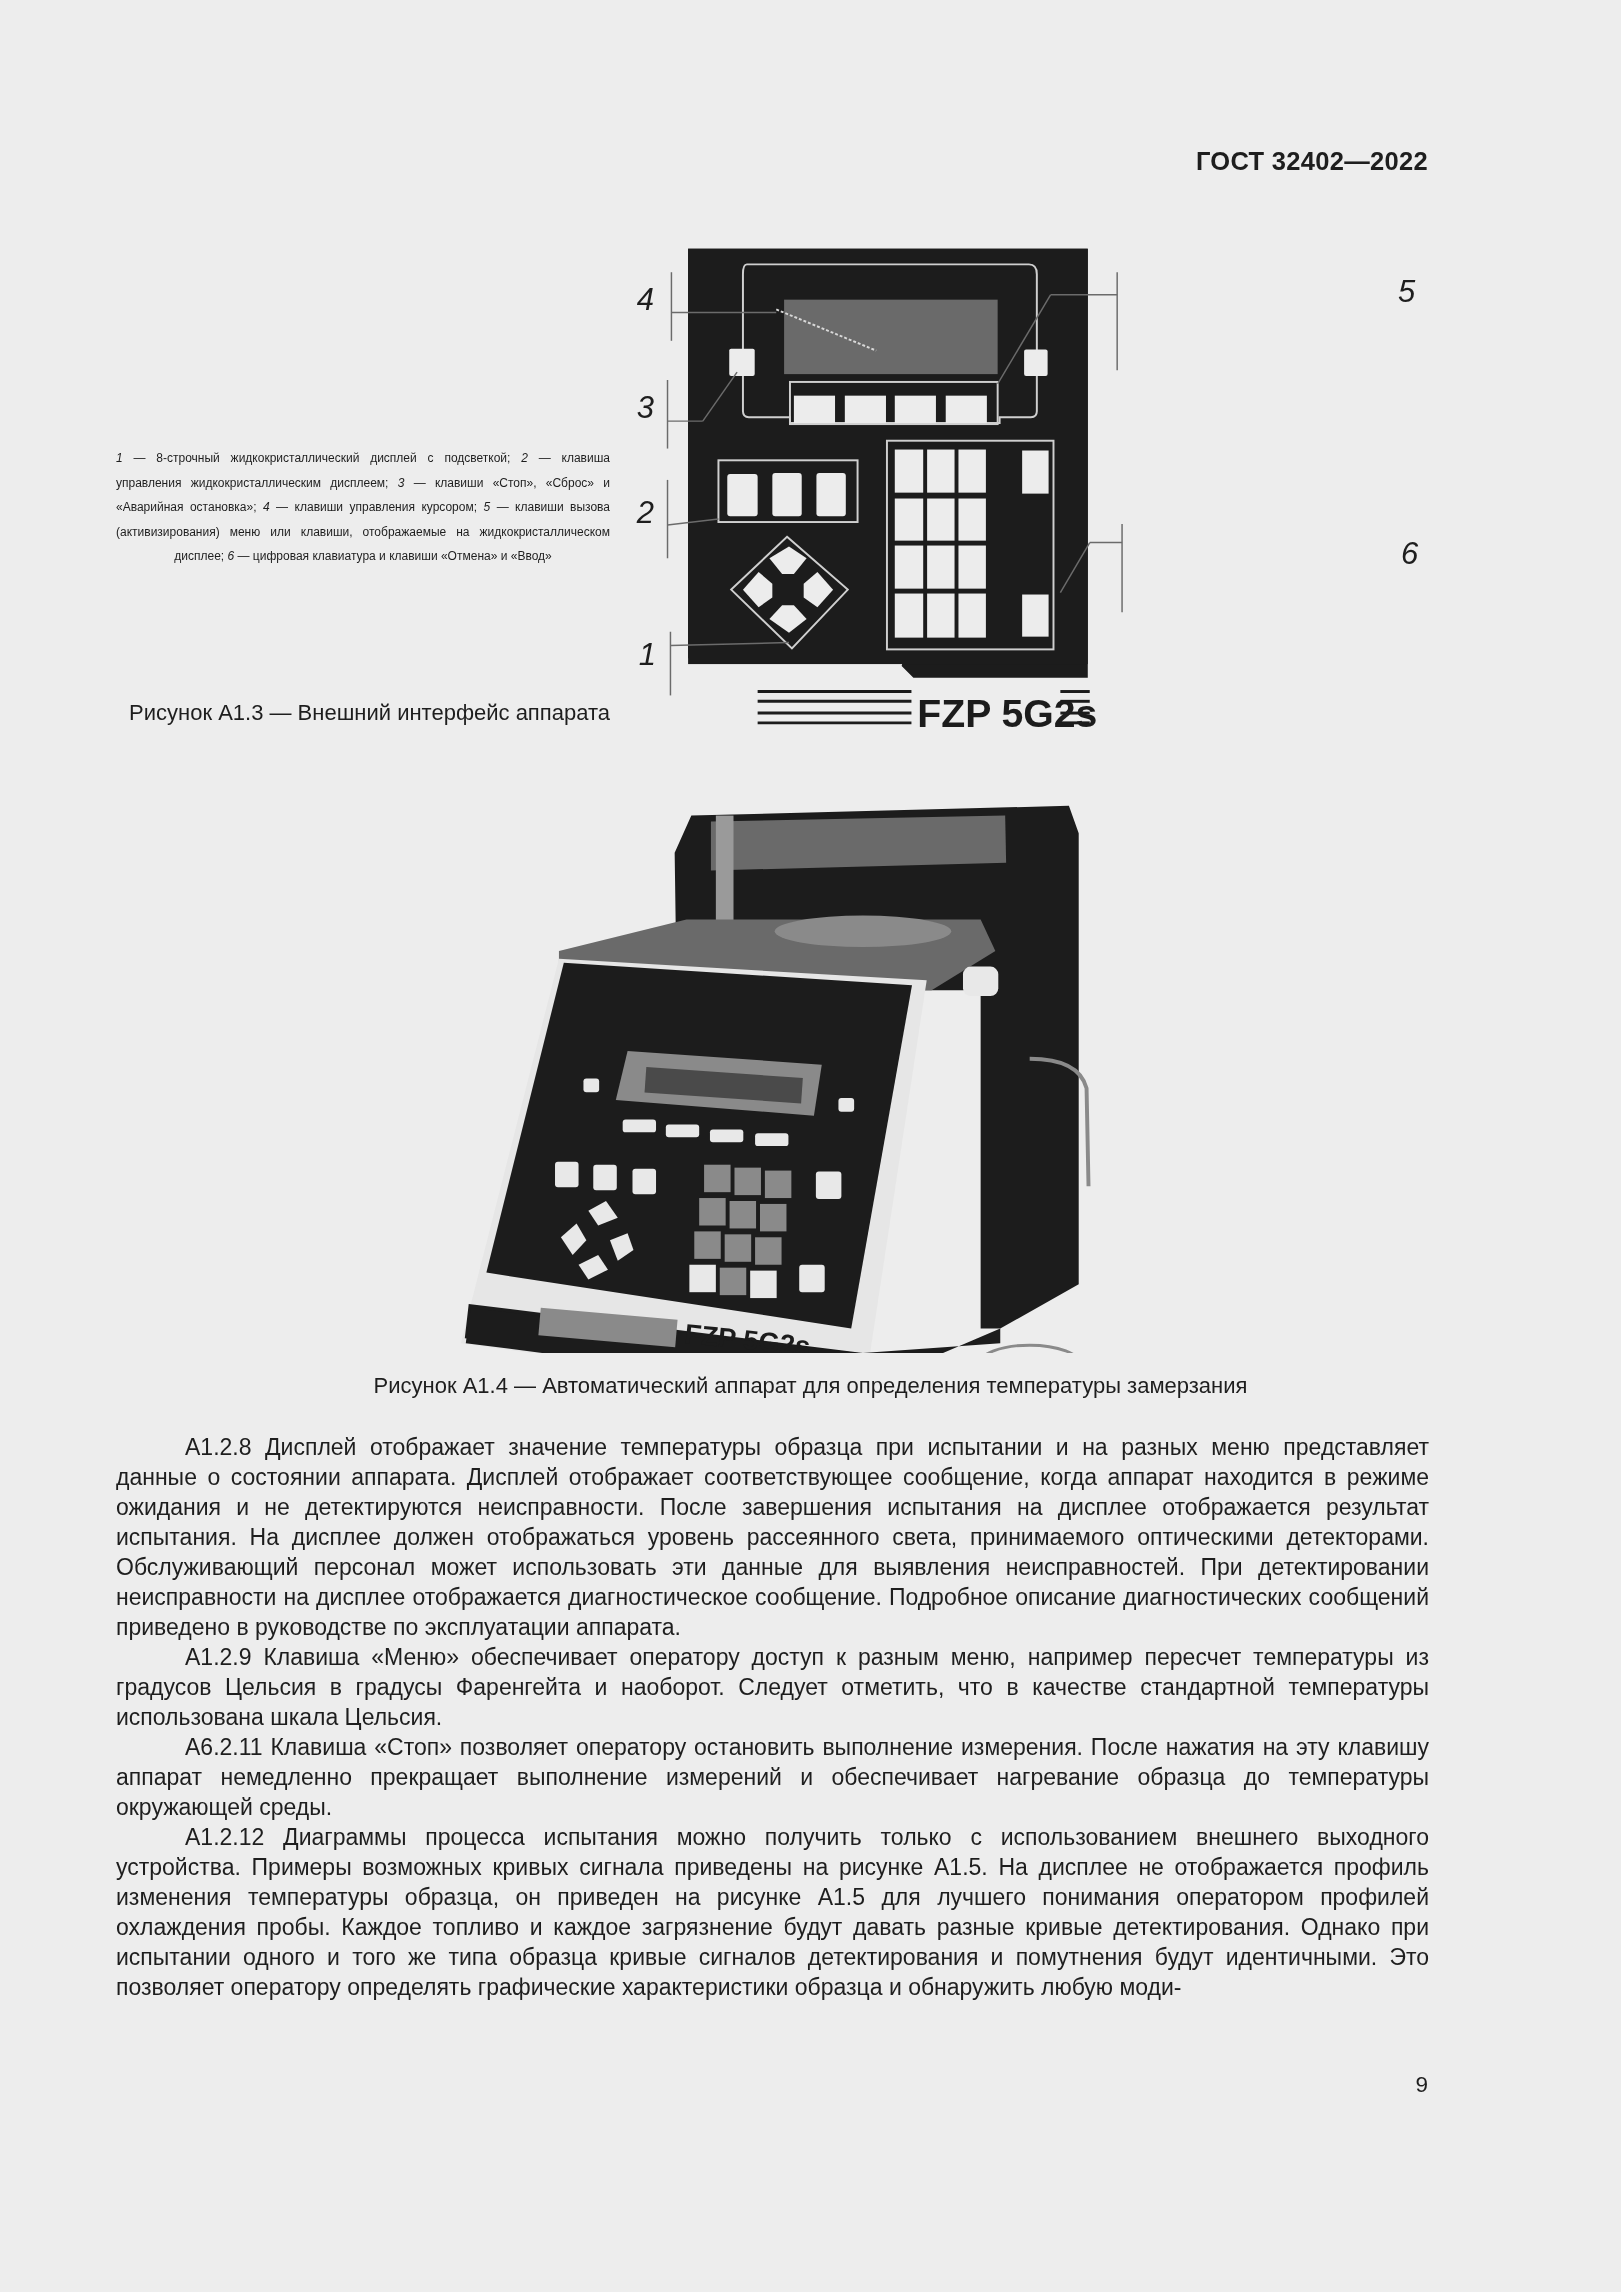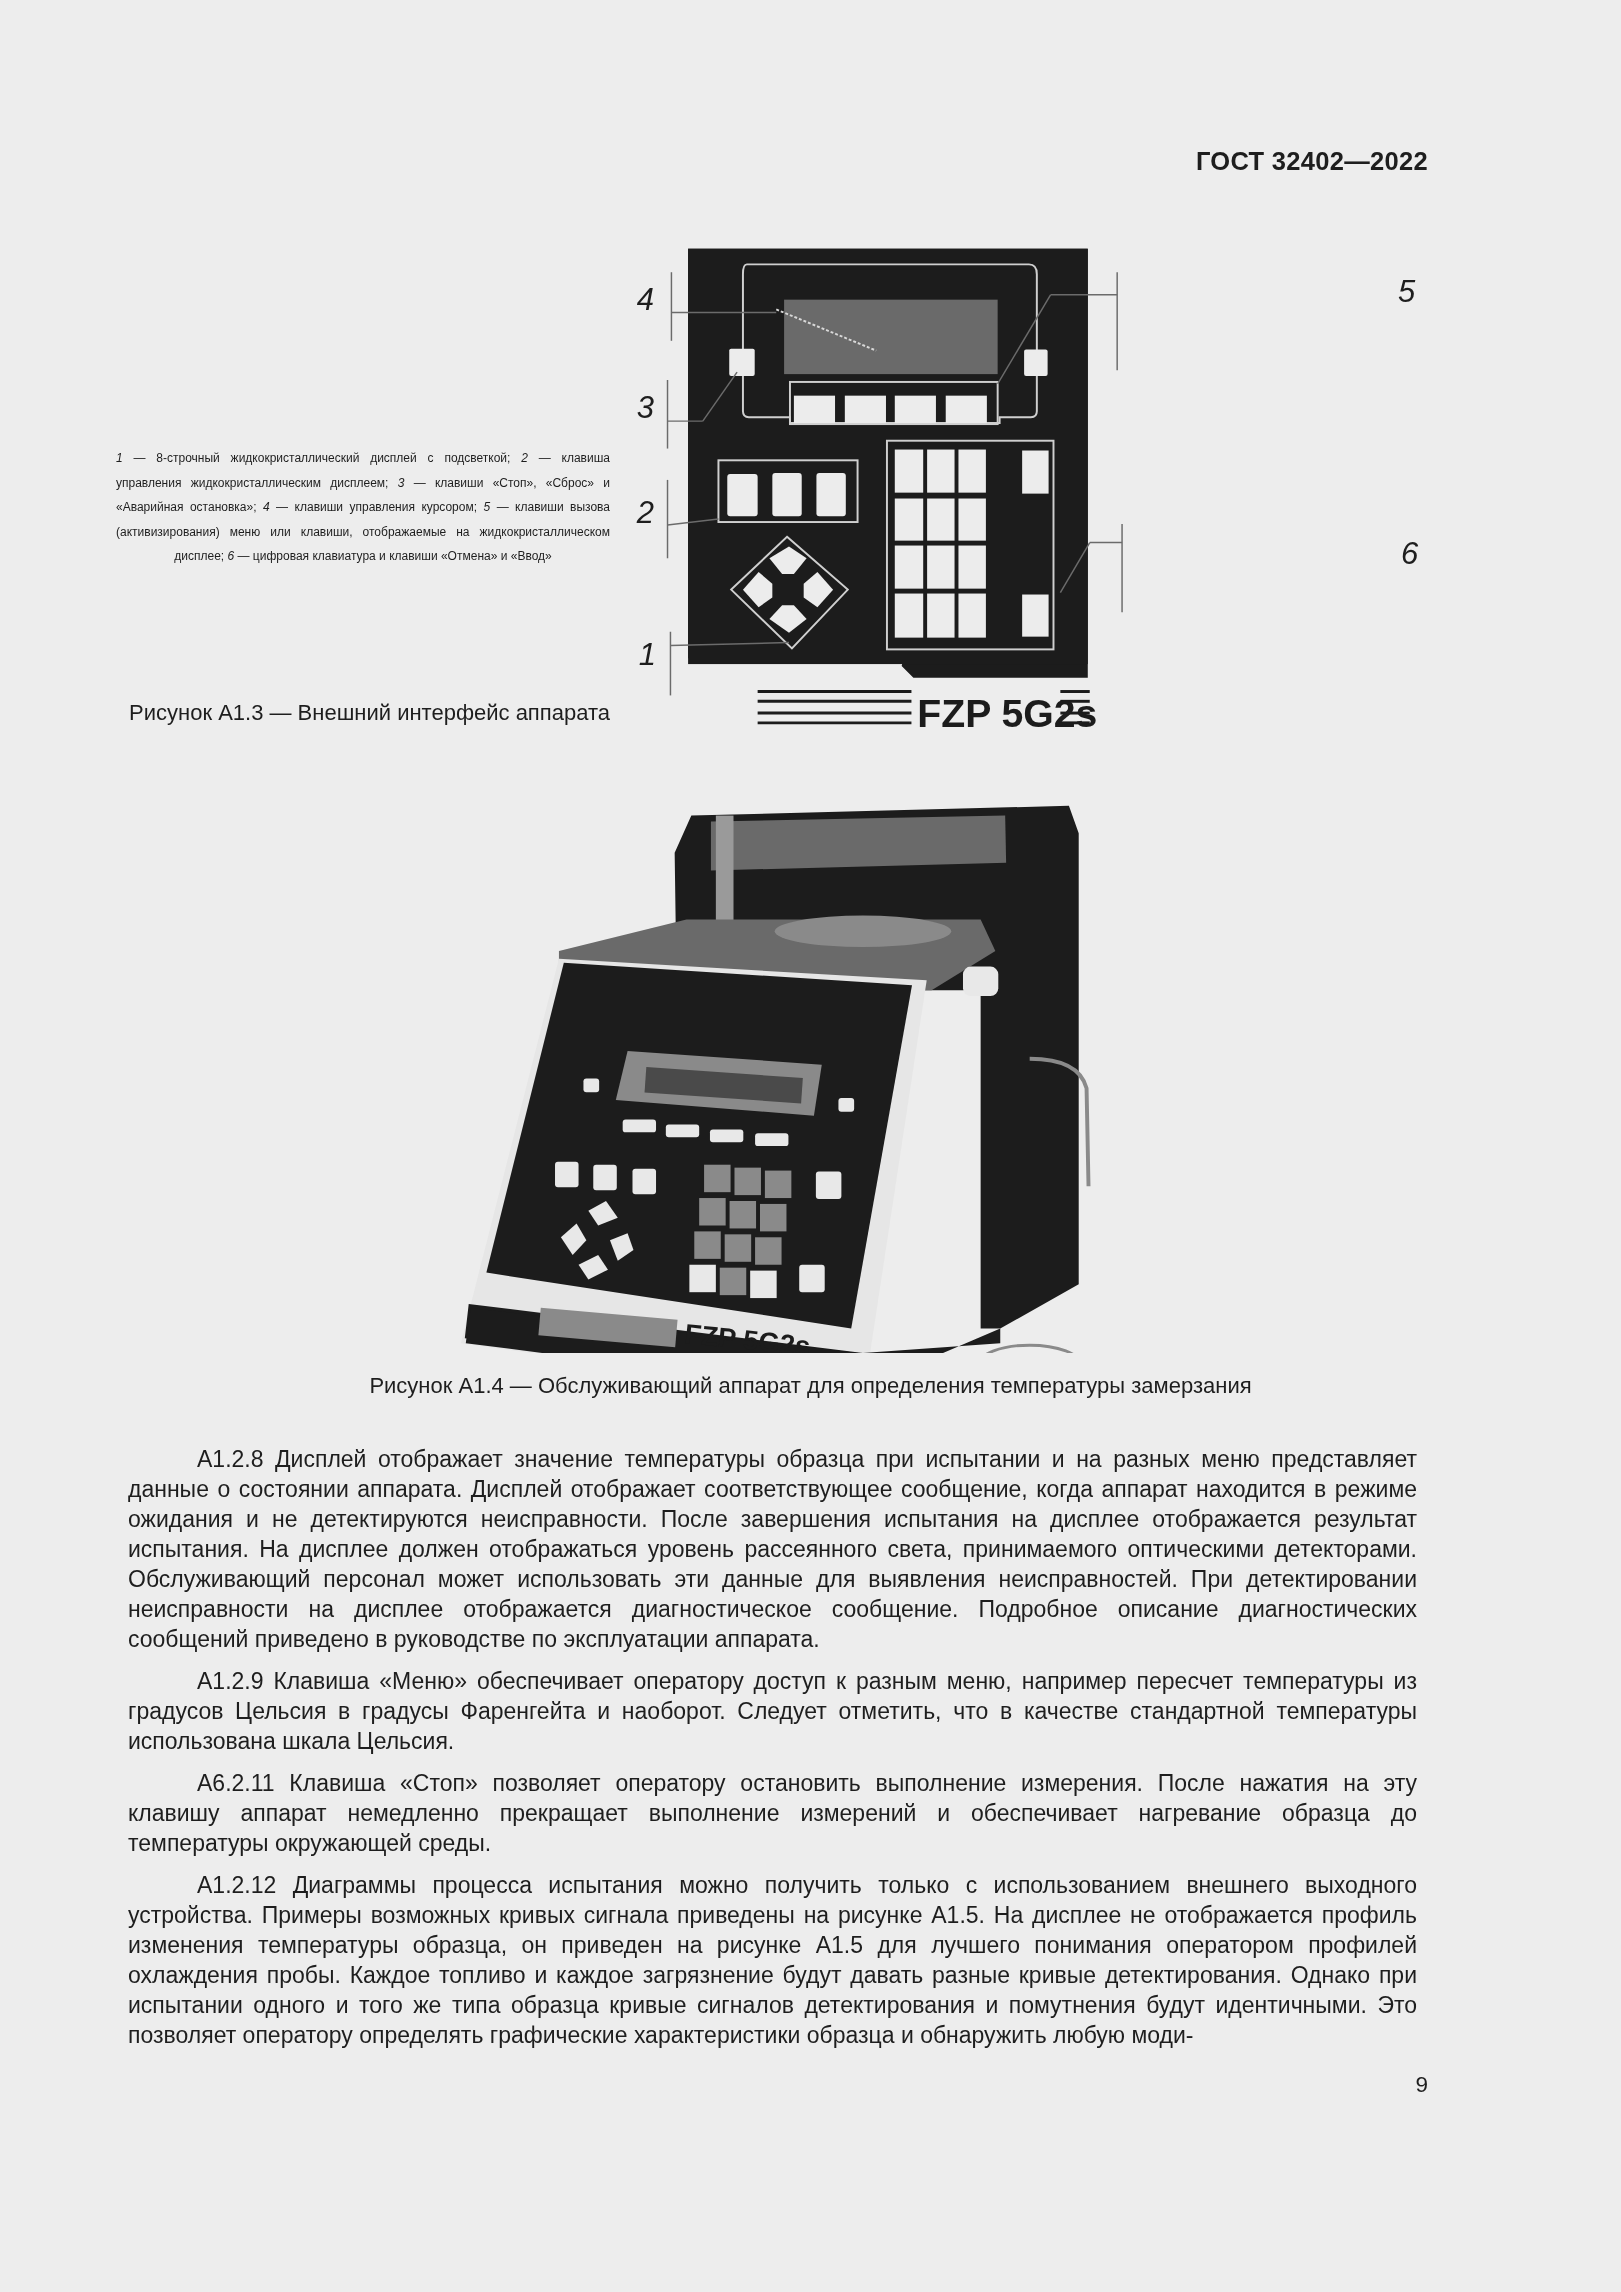--- a/index.html
+++ b/index.html
@@ -39,21 +39,21 @@
       position: absolute; left: 0; width: 1621px; top: 1373px;
       font-size: 22px; text-align: center;
     }
     
     .body-text {
       position: absolute; left: 116px; top: 1432px; width: 1313px;
       font-size: 23px; line-height: 30px;
       font-family: "Liberation Sans", sans-serif;
       transform-origin: left top;
     }
-    .para { text-align: justify; text-indent: 69px; margin: 12px; }
+    .para { text-align: justify; text-indent: 69px; margin: 0; }
     .page-num {
       position: absolute; right: 193px; top: 2072px; font-size: 22.5px;
     }
   </style>
 </head>
 <body>
 
 <div class="header">ГОСТ 32402—2022</div>
 
 <div class="legend">
@@ -202,21 +202,21 @@
     <rect x="305" y="486" width="27" height="28" fill="#e8e8e8"></rect>
 
     <rect x="90" y="530" width="140" height="28" fill="#8a8a8a" transform="rotate(5 160 544)"></rect>
     <text x="238" y="565" font-family="Liberation Sans, sans-serif" font-size="28" font-weight="bold" fill="#1c1c1c" transform="rotate(6 290 555)">FZP 5G2s</text>
 
     <rect x="522" y="176" width="36" height="30" rx="8" fill="#e8e8e8"></rect>
     <path d="M590 270 Q640 270 648 300 L650 400" stroke="#8a8a8a" stroke-width="4" fill="none"></path>
     <ellipse cx="590" cy="582" rx="52" ry="20" fill="none" stroke="#8a8a8a" stroke-width="3"></ellipse>
   </svg>
 </div>
-<div class="caption14">Рисунок А1.4 — Обслуживающий аппарат для определения температуры замерзания</div>
+<div class="caption14">Рисунок А1.4 — Автоматический аппарат для определения температуры замерзания</div>
 
 <div class="body-text">
   <p class="para">А1.2.8 Дисплей отображает значение температуры образца при испытании и на разных меню представляет данные о состоянии аппарата. Дисплей отображает соответствующее сообщение, когда аппарат находится в режиме ожидания и не детектируются неисправности. После завершения испытания на дисплее отображается результат испытания. На дисплее должен отображаться уровень рассеянного света, принимаемого оптическими детекторами. Обслуживающий персонал может использовать эти данные для выявления неисправностей. При детектировании неисправности на дисплее отображается диагностическое сообщение. Подробное описание диагностических сообщений приведено в руководстве по эксплуатации аппарата.</p>
   <p class="para">А1.2.9 Клавиша «Меню» обеспечивает оператору доступ к разным меню, например пересчет температуры из градусов Цельсия в градусы Фаренгейта и наоборот. Следует отметить, что в качестве стандартной температуры использована шкала Цельсия.</p>
   <p class="para">А6.2.11 Клавиша «Стоп» позволяет оператору остановить выполнение измерения. После нажатия на эту клавишу аппарат немедленно прекращает выполнение измерений и обеспечивает нагревание образца до температуры окружающей среды.</p>
   <p class="para">А1.2.12 Диаграммы процесса испытания можно получить только с использованием внешнего выходного устройства. Примеры возможных кривых сигнала приведены на рисунке А1.5. На дисплее не отображается профиль изменения температуры образца, он приведен на рисунке А1.5 для лучшего понимания оператором профилей охлаждения пробы. Каждое топливо и каждое загрязнение будут давать разные кривые детектирования. Однако при испытании одного и того же типа образца кривые сигналов детектирования и помутнения будут идентичными. Это позволяет оператору определять графические характеристики образца и обнаружить любую моди-</p>
 </div>
 
 <div class="page-num">9</div>
 

